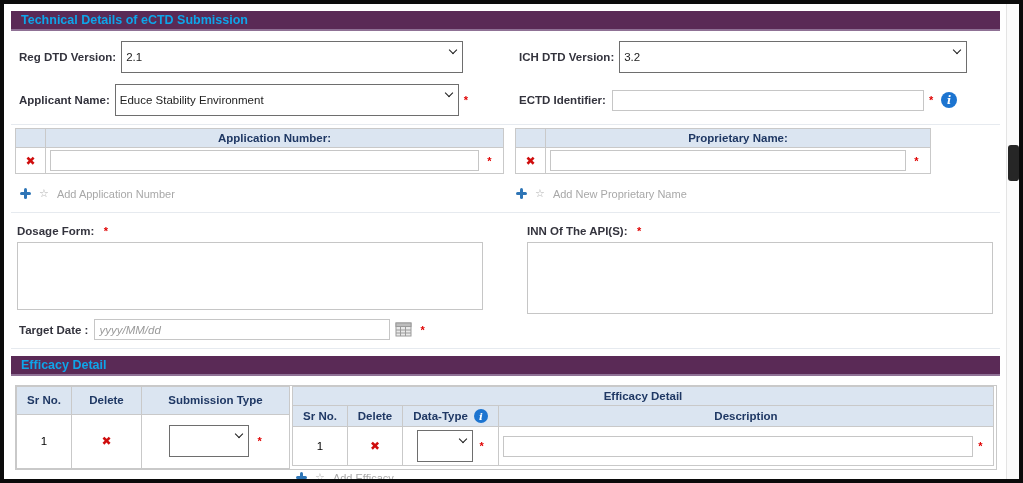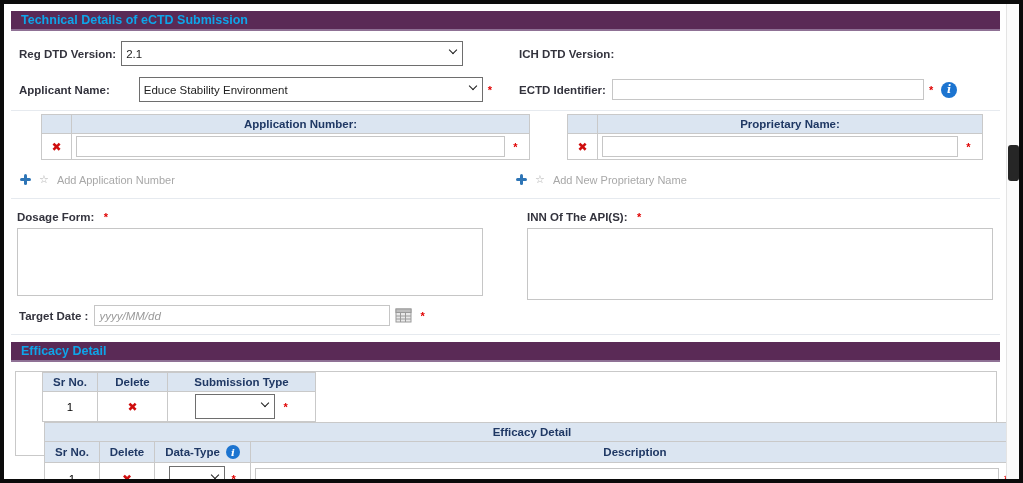--- a/index.html
+++ b/index.html
@@ -13,30 +13,30 @@
   .bar { background:#5a2a56; color:#0ea5e9; font-weight:bold; font-size:12.5px; height:20px; line-height:17px; padding:1px 10px; border-bottom:2px solid #8f7195; }
   .bar1 { margin-top:3px; }
 
   .sep { border-top:1px solid #e6eaef; height:0; }
 
   .frow { display:flex; align-items:center; }
   .lbl { font-weight:bold; color:#33333d; font-size:11.5px; white-space:nowrap; }
   .req { color:#e00000; font-weight:bold; font-size:11px; margin-left:5px; }
 
   
-  .sel { position:relative; display:inline-block; height:25px; border:1px solid #6e6e6e; background:#fff; }
+  .sel { position:relative; display:inline-block; height:32px; border:1px solid #6e6e6e; background:#fff; }
   .sel select { appearance:none; -webkit-appearance:none; -moz-appearance:none; border:none; background:transparent; width:100%; height:100%; font-size:11.5px; padding:0 20px 0 4px; font-family:inherit; color:#222; }
   .chev { position:absolute; right:6px; top:5px; width:6px; height:6px; border-right:1.6px solid #1a1a1a; border-bottom:1.6px solid #1a1a1a; transform:rotate(45deg); pointer-events:none; }
 
   .txt { border:1px solid #c6c6c6; height:21px; font-size:11.5px; padding:0 4px; font-family:inherit; color:#222; }
   .txt::placeholder { color:#9a9a9a; font-style:italic; }
   textarea.area { border:1px solid #c6c6c6; resize:none; font-family:inherit; font-size:11.5px; padding:3px; }
 
   
-  table.grid { border-collapse:collapse;margin-left:26px; }
+  table.grid { border-collapse:collapse; }
   .grid th, .grid td { border:1px solid #c9c9c9; font-size:11.5px; }
   .grid th { background:#dbe5f1; color:#1f3864; padding:3px 4px; font-weight:bold; }
   .grid td { padding:2px 4px; background:#fff; }
 
   .xmark { color:#cf0d0d; font-weight:bold; font-size:12px; line-height:12px; cursor:pointer; display:inline-block; }
 
   .plus-icon { position:relative; width:11px; height:11px; display:inline-block; flex:0 0 11px; }
   .plus-icon::before { content:""; position:absolute; left:4px; top:0; width:3px; height:11px; background:#2e75b6; border-radius:2px; }
   .plus-icon::after  { content:""; position:absolute; top:4px; left:0; width:11px; height:3px; background:#2e75b6; border-radius:2px; }
 
@@ -71,21 +71,21 @@
   .acol-r { width:466px; }
   .acol-l .lbl, .acol-r .lbl { display:inline-block; margin-bottom:5px; }
   .area-l { width:466px; height:68px; }
   .area-r { width:466px; height:72px; }
 
   .target-row { margin:1px 0 0 8px; }
   .target-row .lbl { margin-right:6px; }
   .sep3 { margin-top:8px; }
   .bar3 { margin-top:7px; }
 
-  .eff-wrap { display:flex; border:1px solid #c9c9c9; margin:9px 3px 0 4px; height:85px;flex-direction:column; }
+  .eff-wrap { display:flex; border:1px solid #c9c9c9; margin:9px 3px 0 4px; height:85px; }
   .eff-left { width:274px; height:100%; table-layout:fixed; }
   .eff-left th:nth-child(1){ width:55px; } .eff-left th:nth-child(2){ width:70px; }
   .eff-left td { text-align:center; }
   .nest-col { flex:1; padding:0 2px; display:flex; flex-direction:column; }
   .nest-table { width:100%; table-layout:fixed; margin-top:0; }
   .nest-table .title-cell { text-align:center; }
   .nest-table col.c1 { width:55px; } .nest-table col.c2 { width:55px; } .nest-table col.c3 { width:96px; }
   .nest-table td { text-align:center; padding:3px 4px; }
   .nest-table td.desc { text-align:left; }
   .desc-inp { width:calc(100% - 16px); }
@@ -105,28 +105,34 @@
         <span class="lbl">Reg DTD Version:</span>
         <span class="sel" style="width:342px;">
           <select>
             <option>2.1</option>
           </select>
           <span class="chev"></span>
         </span>
       </div>
       <div class="frow">
         <span class="lbl">ICH DTD Version:</span>
+        <span class="sel" style="width:348px;">
+          <select>
+            <option>3.2</option>
+          </select>
+          <span class="chev"></span>
+        </span>
       </div>
     </div>
 
 
     <div class="frow app-row">
       <div class="half-l">
         <span class="lbl">Applicant Name:</span>
-        <span class="sel" style="width:344px;margin-left:24px;">
+        <span class="sel" style="width:344px;">
           <select>
             <option>Educe Stability Environment</option>
           </select>
           <span class="chev"></span>
         </span>
         <span class="req">*</span>
       </div>
       <div class="frow">
         <span class="lbl" style="margin-right:6px;">ECTD Identifier:</span>
         <input class="txt" style="width: 312px;" value="">

